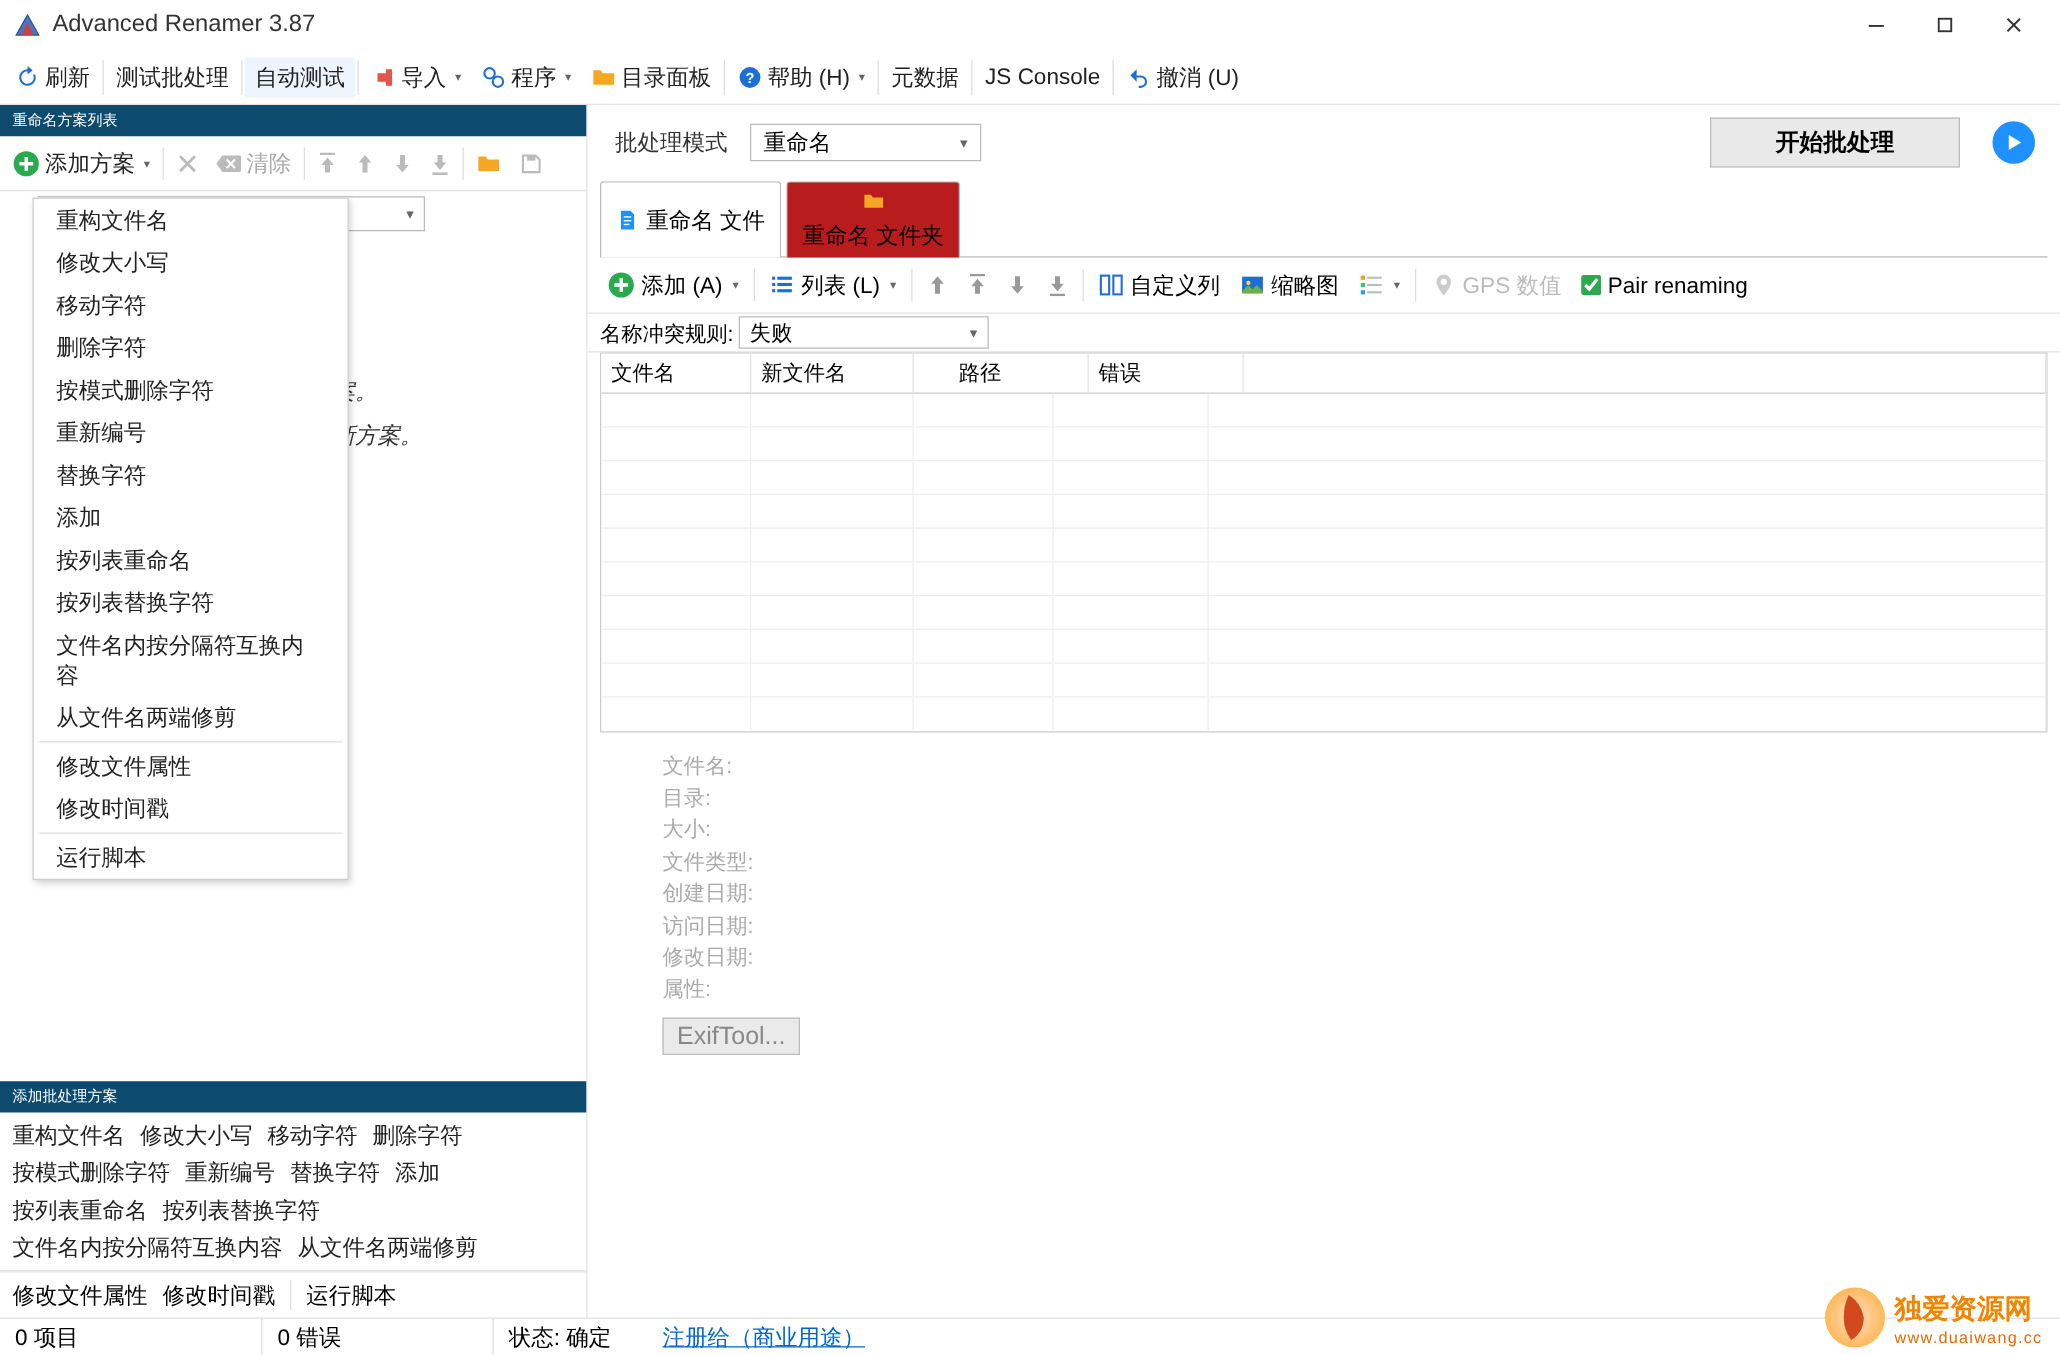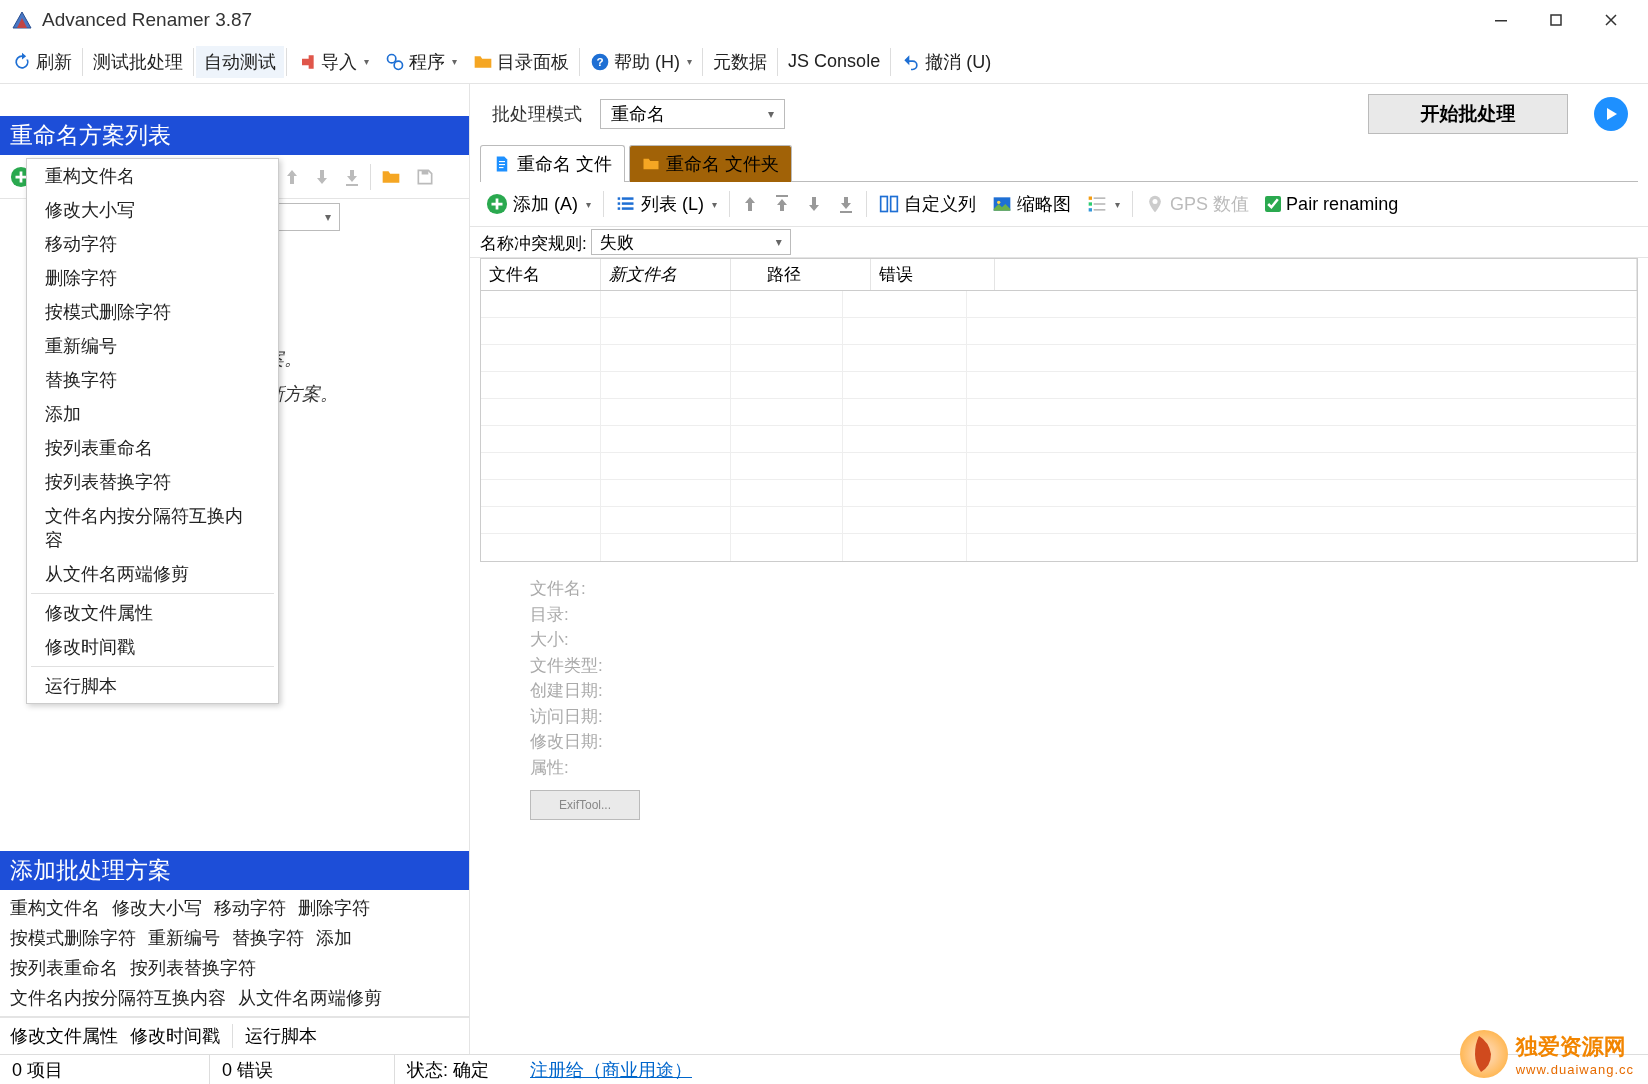--- a/index.html
+++ b/index.html
@@ -17,21 +17,21 @@
 .tool-item { display: flex; align-items: center; padding: 4px 8px; gap: 4px; color: #222; font-size: 18px; cursor: pointer; }
 .tool-sep { width: 1px; height: 28px; background: #ddd; margin: 0 2px; }
 .drop-arrow { font-size: 10px; color: #666; margin-left: 3px; }
 
 
 .body { display: flex; height: calc(100% - 84px - 30px); }
 .left-pane { width: 470px; display: flex; flex-direction: column; border-right: 1px solid #e4e4e4; position: relative; }
 .right-pane { flex: 1; display: flex; flex-direction: column; background: #fff; }
 
 
-.panel-header { background: #1d4ed8; color: #fff; padding: 4px 10px; font-size: 23px; margin-top: 32px; }
+.panel-header { background: #0c4a6e; color: #fff; padding: 4px 10px; font-size: 12px; }
 
 
 .left-toolbar { height: 44px; display: flex; align-items: center; border-bottom: 1px solid #e4e4e4; padding: 0 4px; gap: 2px; }
 .ltb-btn { display: flex; align-items: center; gap: 4px; padding: 4px 6px; color: #222; cursor: pointer; }
 .ltb-btn.disabled { color: #aaa; }
 .ltb-sep { width: 1px; height: 26px; background: #ddd; margin: 0 2px; }
 
 
 .dropdown-menu { position: absolute; top: 158px; left: 26px; width: 253px; background: #fff; border: 1px solid #ccc; box-shadow: 2px 2px 6px rgba(0,0,0,0.2); z-index: 100; }
 .menu-item { padding: 5px 18px; font-size: 18px; color: #222; cursor: pointer; }
@@ -54,42 +54,42 @@
 .right-top { display: flex; align-items: center; padding: 10px 12px; gap: 18px; }
 .right-top .label { font-size: 18px; color: #333; margin-left: 10px; }
 .mode-select { width: 185px; height: 30px; border: 1px solid #bbb; display: flex; align-items: center; justify-content: space-between; padding: 0 10px; }
 .start-btn { margin-left: auto; width: 200px; height: 40px; border: 1px solid #bbb; background: #e9e9e9; display: flex; align-items: center; justify-content: center; font-size: 19px; font-weight: bold; }
 .play-btn { width: 34px; height: 34px; border-radius: 50%; background: #1e90ff; display: flex; align-items: center; justify-content: center; margin-left: 8px; margin-right: 8px; }
 .play-btn svg { fill: #fff; }
 
 
 .tabs { display: flex; border-bottom: 1px solid #bbb; margin: 0 10px; }
 .tab { display: flex; align-items: center; gap: 6px; padding: 6px 12px; border: 1px solid #bbb; border-bottom: none; border-top-left-radius: 3px; border-top-right-radius: 3px; margin-right: 4px; background: #fff; position: relative; top: 1px;}
-.tab.inactive { background: #a16207; }
+.tab.inactive { background: #b91c1c; flex-direction: column; }
 
 
 .right-toolbar { display: flex; align-items: center; padding: 6px 10px; gap: 4px; border-bottom: 1px solid #e4e4e4; flex-wrap: wrap; }
 .rtb-item { display: flex; align-items: center; gap: 5px; padding: 4px 6px; font-size: 18px; cursor: pointer; }
 .rtb-sep { width: 1px; height: 26px; background: #ddd; margin: 0 2px; }
 
 
 .conflict-row { display: flex; align-items: flex-end; padding: 2px 10px; font-size: 17px; border-bottom: 1px solid #e4e4e4; }
 .conflict-row .sel { height: 26px; border: 1px solid #bbb; width: 200px; display: flex; align-items: center; justify-content: space-between; padding: 0 8px; margin-left: 4px; gap: 11px; }
 
 
 .table { border: 1px solid #ccc; margin: 0 10px; }
 .thead { display: flex; background: #fff; border-bottom: 1px solid #ccc; }
 .th { padding: 4px 8px; font-size: 17px; border-right: 1px solid #e4e4e4; }
 .tbody { }
 .tr { height: 27px; border-bottom: 1px solid #eee; display: flex; }
 .td { border-right: 1px solid #eee; }
 
 
 .details { padding: 14px 60px; color: #aaa; font-size: 17px; line-height: 1.5; }
-.exif-btn { margin-top: 10px; width: 110px; height: 30px; border: 1px solid #bbb; background: #eaeaea; color: #888; display:flex; align-items:center; justify-content:center; font-size:12px; }
+.exif-btn { margin-top: 10px; width: 110px; height: 30px; border: 1px solid #bbb; background: #eaeaea; color: #888; display:flex; align-items:center; justify-content:center; font-size:20px; }
 
 
 .statusbar { position: absolute; bottom: 0; left: 0; right: 0; height: 30px; border-top: 1px solid #ddd; display: flex; align-items: center; font-size: 18px; }
 .status-cell { padding: 0 12px; border-right: 1px solid #ddd; height: 100%; display: flex; align-items: center; }
 .reg-link { color: #0066cc; text-decoration: underline; padding-left: 20px; }
 
 
 .watermark { position: absolute; right: 14px; bottom: 6px; display: flex; align-items: center; gap: 8px; z-index: 200; }
 .wm-icon { width: 48px; height: 48px; border-radius: 50%; background: radial-gradient(circle, #ffcf99 30%, #ffb347 80%); display:flex; align-items:center; justify-content:center; }
 .wm-text1 { font-size: 22px; font-weight: bold; color: #f28500; }
@@ -415,21 +415,21 @@
       <span>名称冲突规则:</span>
       <div class="sel">
         <span>失败</span>
         <span style="font-size:12px;color:#666;">▾</span>
       </div>
     </div>
 
     <div class="table">
       <div class="thead">
         <div class="th" style="width:120px;">文件名</div>
-        <div class="th" style="width:130px;font-style:italic;">新文件名</div>
+        <div class="th" style="width:130px;">新文件名</div>
         <div class="th" style="width:112px;margin-left:28px;">路径</div>
         <div class="th" style="width:124px;">错误</div>
         <div class="th" style="flex:1;"></div>
       </div>
       <div class="tbody">
         <div class="tr">
             <div class="td" style="width:120px;"></div>
             <div class="td" style="width:130px;"></div>
             <div class="td" style="width:112px;"></div>
             <div class="td" style="width:124px;"></div>

